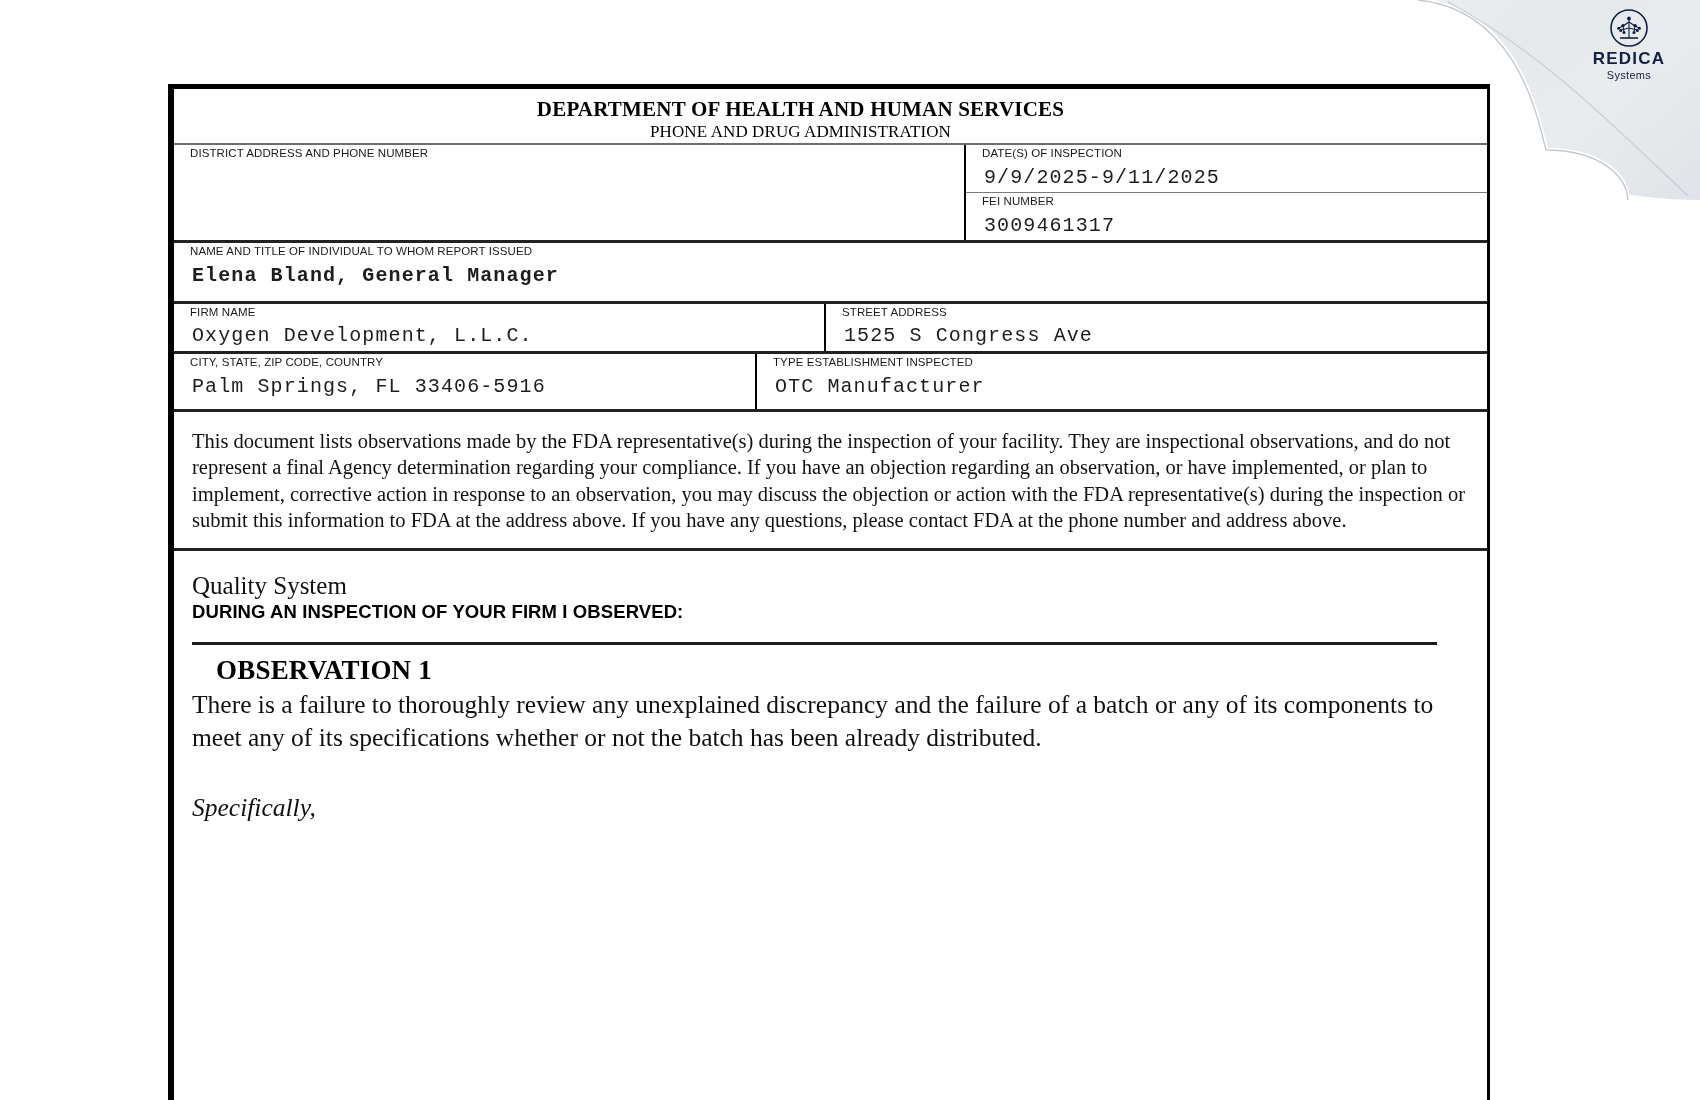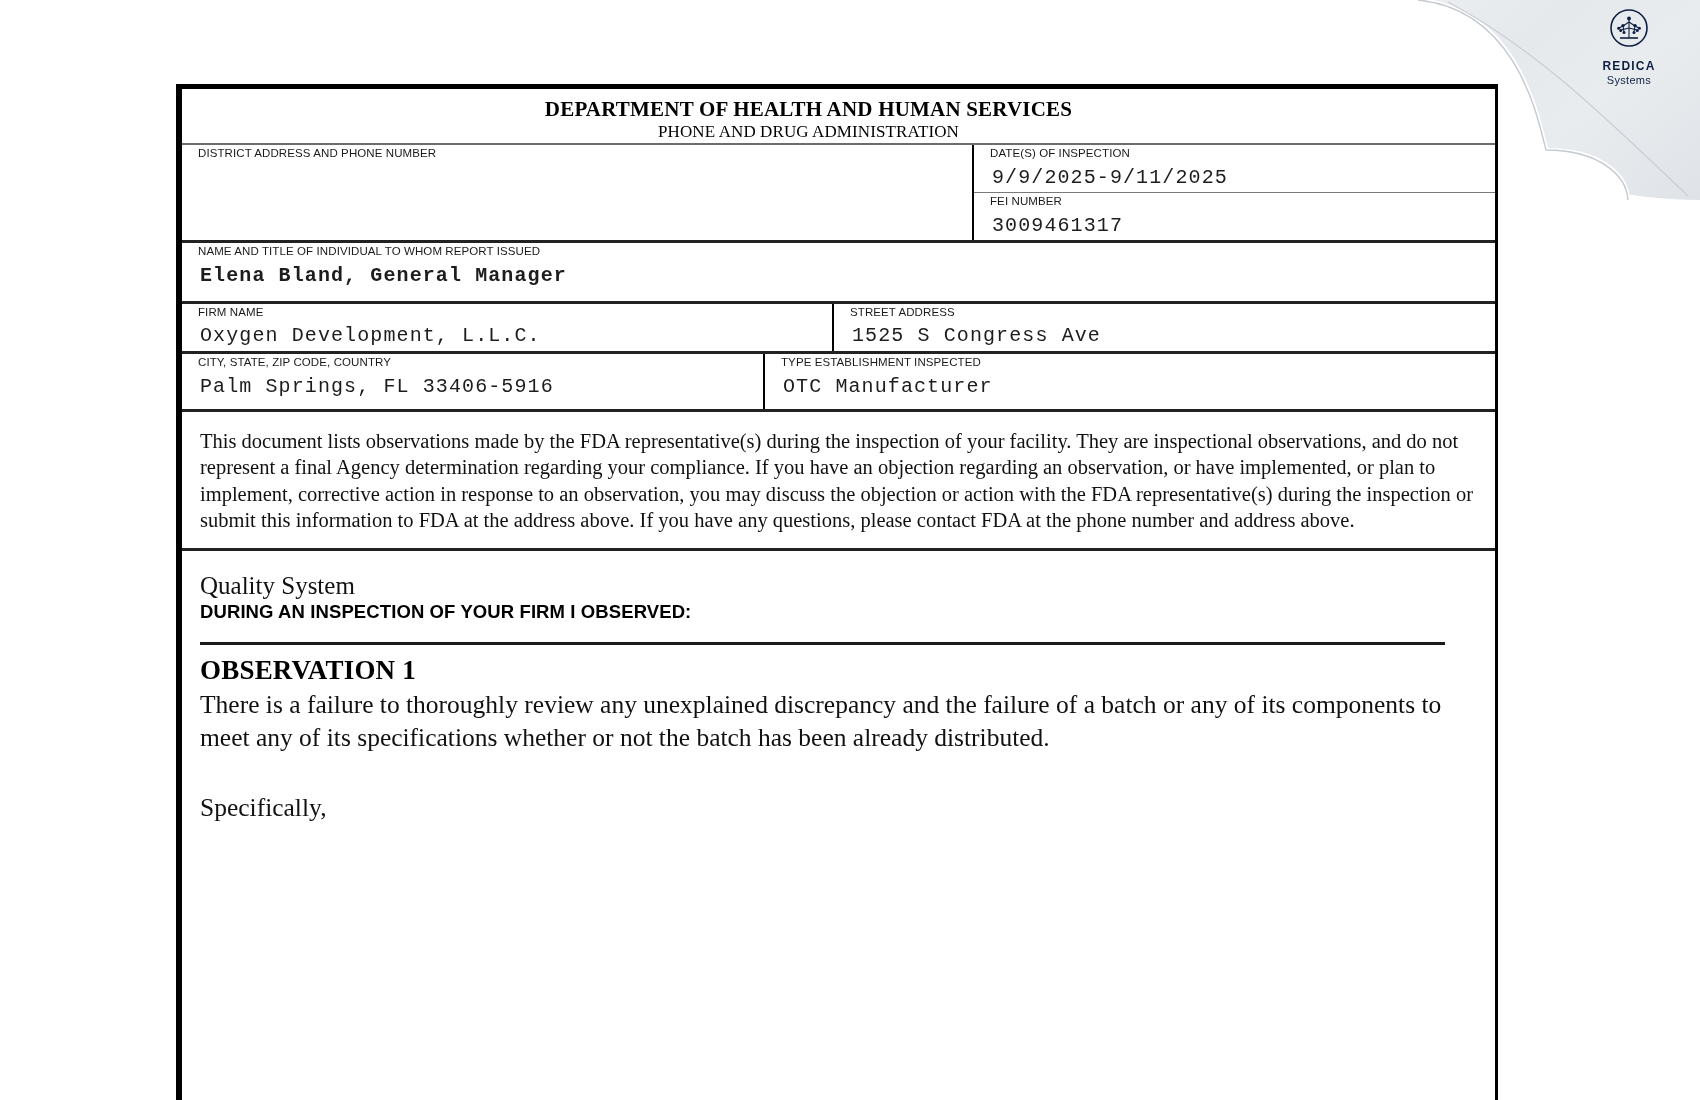--- a/index.html
+++ b/index.html
@@ -53,37 +53,37 @@
     right: 16px;
     width: 110px;
     text-align: center;
     z-index: 50;
     color: #0f2042;
     font-family: "Liberation Sans", sans-serif;
   }
   .redica-logo .mark { display: block; margin: 0 auto; }
   .redica-logo .word {
     display: block;
-    font-size: 12px;
+    font-size: 17px;
     font-weight: bold;
     letter-spacing: 1.2px;
     line-height: 1.15;
-    margin-top: 12px;
+    margin-top: 1px;
   }
   .redica-logo .sub {
     display: block;
     font-size: 11px;
     letter-spacing: 0.3px;
     line-height: 1.2;
   }
 
   
   #doc {
     position: absolute;
-    left: 176px;
+    left: 168px;
     top: 84px;
     width: 1322px;
     height: 1016px;
     background: #fff;
     border-left: 6px solid #000;
     border-top: 5px solid #000;
     border-right: 3px solid #000;
     z-index: 10;
   }
 
@@ -185,32 +185,34 @@
     border-top: 3px solid #1a1a1a;
   }
 
   #obs-body { padding: 10px 22px 0 18px; }
   #obs-title {
     font-size: 27px;
     font-weight: bold;
     letter-spacing: 0.2px;
     color: #000;
     line-height: 1.18;
+    margin-left: 24px;
   }
   #obs-text {
     font-size: 25.5px;
     line-height: 1.31;
     color: #111;
     margin-top: 1px;
   }
   #obs-specifically {
     font-size: 25.5px;
     line-height: 1.3;
     color: #111;
     margin-top: 36px;
+    font-style: italic;
   }
 </style>
 </head>
 <body>
 
 <div id="page">
 
   <div class="curl-wrap">
     <div class="curl-shape"></div>
     <svg class="curl-edge" viewBox="0 0 322 202">

